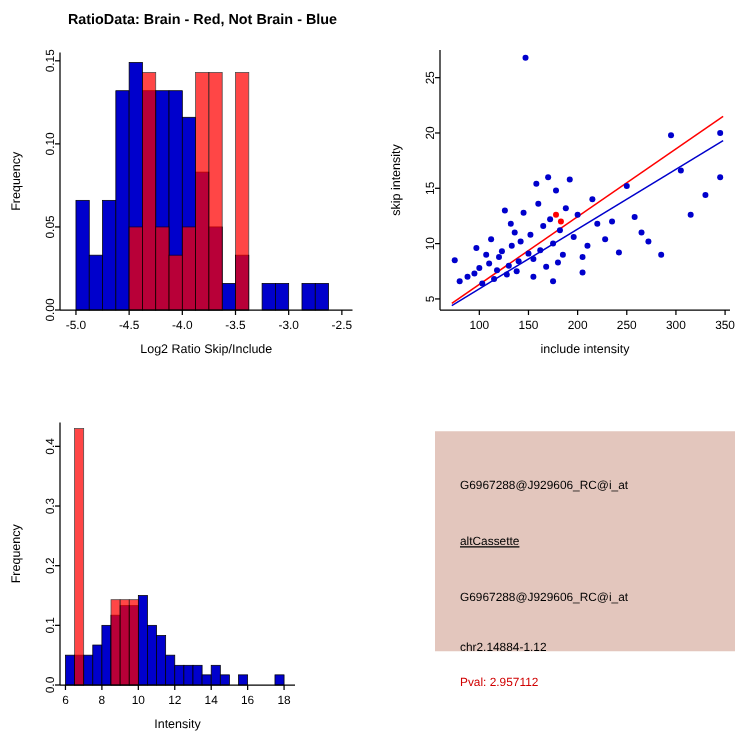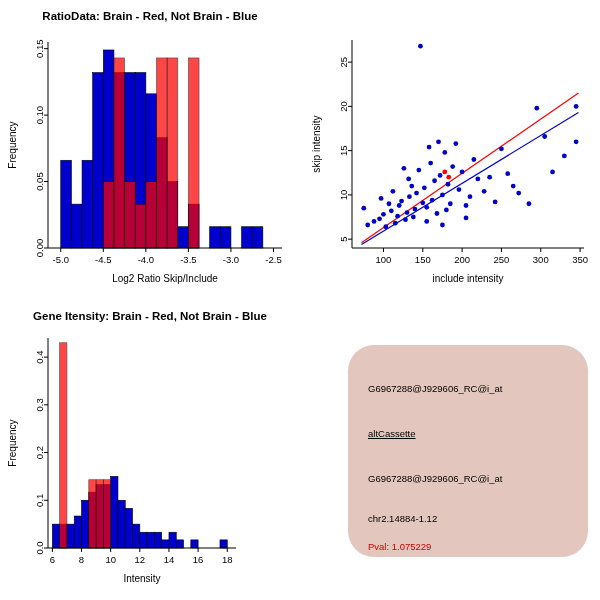--- a/index.html
+++ b/index.html
@@ -1,18 +1,18 @@
 <!DOCTYPE html>
 <html><head>
 <meta charset="utf-8">
 <style>
   html,body{margin:0;padding:0;background:#ffffff;}
   body{width:600px;height:600px;font-family:"Liberation Serif",serif;color:#000;overflow:hidden;position:relative;}
   .panel{position:absolute;}
-  .ptitle{font-family:"Liberation Sans",sans-serif;font-weight:bold;font-size:11.5px;text-align:center;white-space:nowrap;}
+  .ptitle{font-family:"Liberation Sans",sans-serif;font-weight:bold;font-size:11.5px;text-align:center;white-space:nowrap;margin-left:12px;}
   svg{display:block;}
   text{font-family:"Liberation Sans",sans-serif;}
   .axlab{font-size:10px;}
   .tick{font-size:9.5px;}
   .infobox{position:absolute;background:#e3c6bd;}
   .infoline{font-family:"Liberation Sans",sans-serif;font-size:9.5px;color:#000;}
   .infoline.pval{color:#d00000;}
 </style>
 </head>
 <body>
@@ -180,21 +180,20 @@
         <text x="44" y="153.8382978723404" text-anchor="middle" class="tick" fill="#000" transform="rotate(-90 44 150.63829787234042)">15</text>
         <text x="44" y="109.58297872340425" text-anchor="middle" class="tick" fill="#000" transform="rotate(-90 44 106.38297872340425)">20</text>
         <text x="44" y="65.32765957446809" text-anchor="middle" class="tick" fill="#000" transform="rotate(-90 44 62.12765957446808)">25</text>
         <text x="168" y="282" text-anchor="middle" class="axlab" fill="#000">include intensity</text>
         <text x="20" y="144" text-anchor="middle" class="axlab" fill="#000" transform="rotate(-90 20 144)">skip intensity</text>
       </g>
   </svg>
 </div>
 
 <div class="panel" style="left:0;top:300px;width:300px;height:300px;">
-  <div class="ptitle" style="position:absolute;left:0;top:10px;width:300px;text-align:center;">Gene Itensity: Brain - Red, Not Brain - Blue</div>
   <svg id="svg-hist-gene" width="300" height="300">
     <g id="hist-gene-bars">
         <rect x="52.372093023255815" y="224.13636363636363" width="7.286821705426348" height="23.863636363636374" fill="#0000cc" stroke="#000" stroke-width="0.6"></rect>
         <rect x="59.65891472868216" y="224.13636363636363" width="7.286821705426362" height="23.863636363636374" fill="#0000cc" stroke="#000" stroke-width="0.6"></rect>
         <rect x="66.94573643410853" y="224.13636363636363" width="7.286821705426348" height="23.863636363636374" fill="#0000cc" stroke="#000" stroke-width="0.6"></rect>
         <rect x="74.23255813953487" y="216.02272727272728" width="7.286821705426362" height="31.97727272727272" fill="#0000cc" stroke="#000" stroke-width="0.6"></rect>
         <rect x="81.51937984496124" y="200.27272727272725" width="7.286821705426348" height="47.72727272727275" fill="#0000cc" stroke="#000" stroke-width="0.6"></rect>
         <rect x="88.80620155038758" y="192.1590909090909" width="7.286821705426362" height="55.84090909090909" fill="#0000cc" stroke="#000" stroke-width="0.6"></rect>
         <rect x="96.09302325581395" y="184.52272727272725" width="7.286821705426348" height="63.47727272727275" fill="#0000cc" stroke="#000" stroke-width="0.6"></rect>
         <rect x="103.3798449612403" y="184.52272727272725" width="7.286821705426362" height="63.47727272727275" fill="#0000cc" stroke="#000" stroke-width="0.6"></rect>
@@ -243,19 +242,19 @@
         <text x="40" y="203.47272727272724" text-anchor="middle" class="tick" fill="#000" transform="rotate(-90 40 200.27272727272725)">0.1</text>
         <text x="40" y="155.74545454545452" text-anchor="middle" class="tick" fill="#000" transform="rotate(-90 40 152.54545454545453)">0.2</text>
         <text x="40" y="108.01818181818184" text-anchor="middle" class="tick" fill="#000" transform="rotate(-90 40 104.81818181818184)">0.3</text>
         <text x="40" y="60.29090909090907" text-anchor="middle" class="tick" fill="#000" transform="rotate(-90 40 57.090909090909065)">0.4</text>
         <text x="142" y="282" text-anchor="middle" class="axlab" fill="#000">Intensity</text>
         <text x="16" y="143" text-anchor="middle" class="axlab" fill="#000" transform="rotate(-90 16 143)">Frequency</text>
       </g>
   </svg>
 </div>
 
-<div class="infobox" style="left:348px;top:345px;width:240px;height:212px;border-radius:26px;">
+<div class="infobox" style="left:348px;top:345px;width:240px;height:176px;">
   <div class="infoline" style="position:absolute;left:20px;top:38px;">G6967288@J929606_RC@i_at</div>
   <div class="infoline" style="position:absolute;left:20px;top:83px;text-decoration:underline;">altCassette</div>
   <div class="infoline" style="position:absolute;left:20px;top:128px;">G6967288@J929606_RC@i_at</div>
   <div class="infoline" style="position:absolute;left:20px;top:168px;text-align:center;">chr2.14884-1.12</div>
-  <div class="infoline pval" style="position:absolute;left:20px;top:196px;">Pval: 1.075229</div>
+  <div class="infoline pval" style="position:absolute;left:20px;top:196px;">Pval: 2.957112</div>
 </div>
 
 </body></html>

